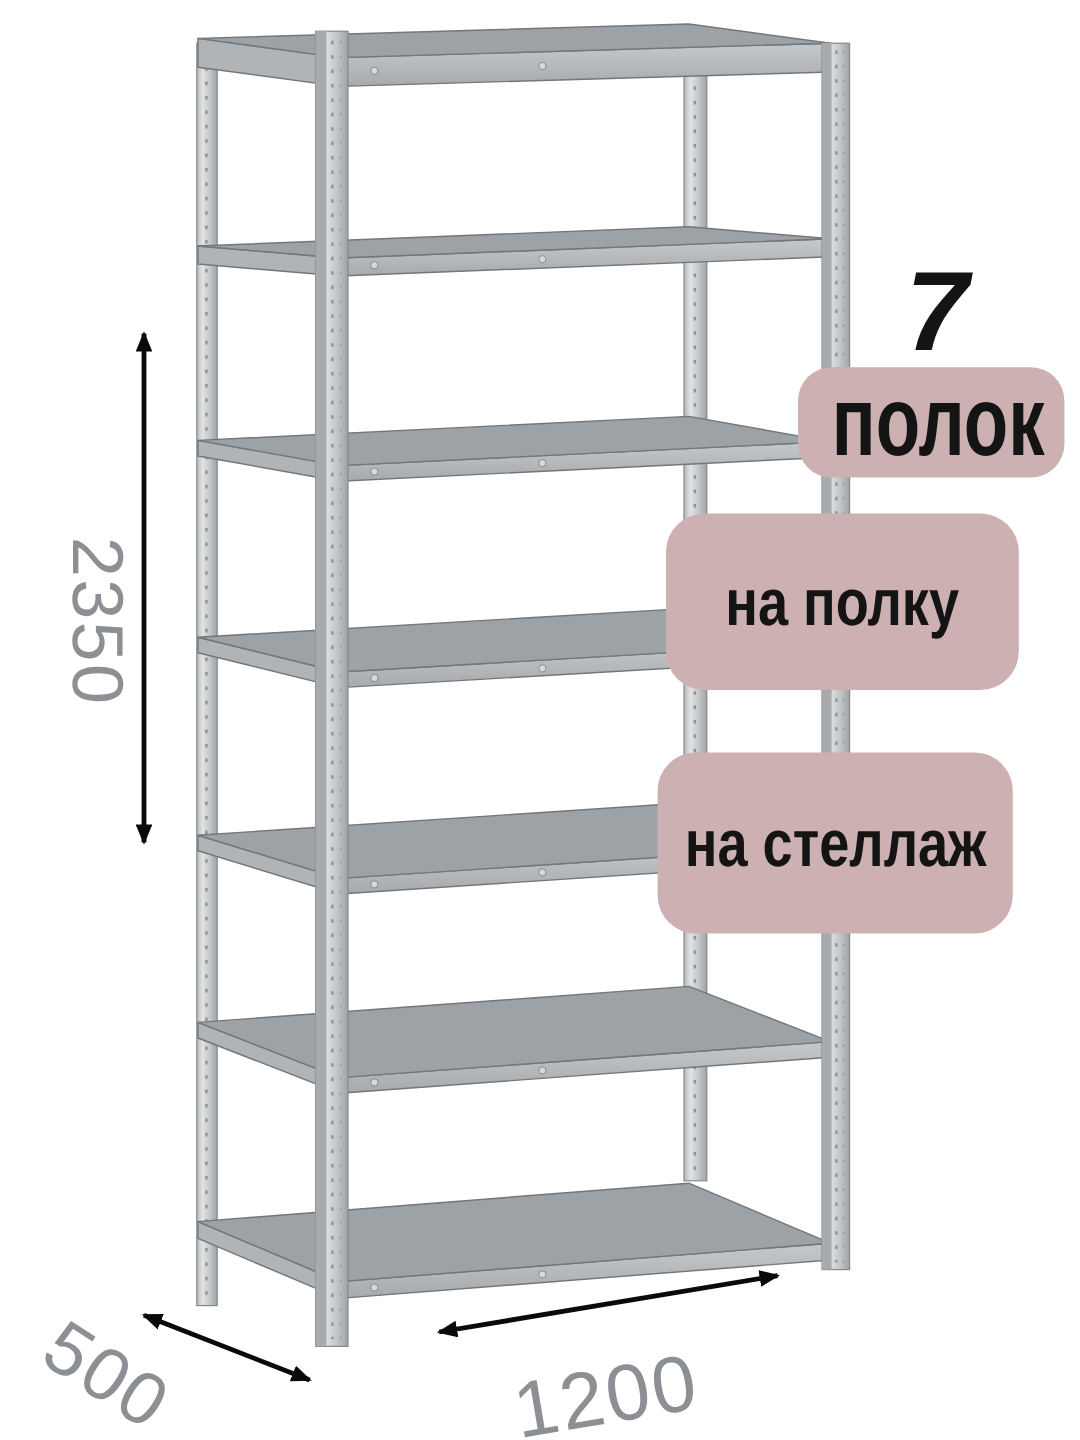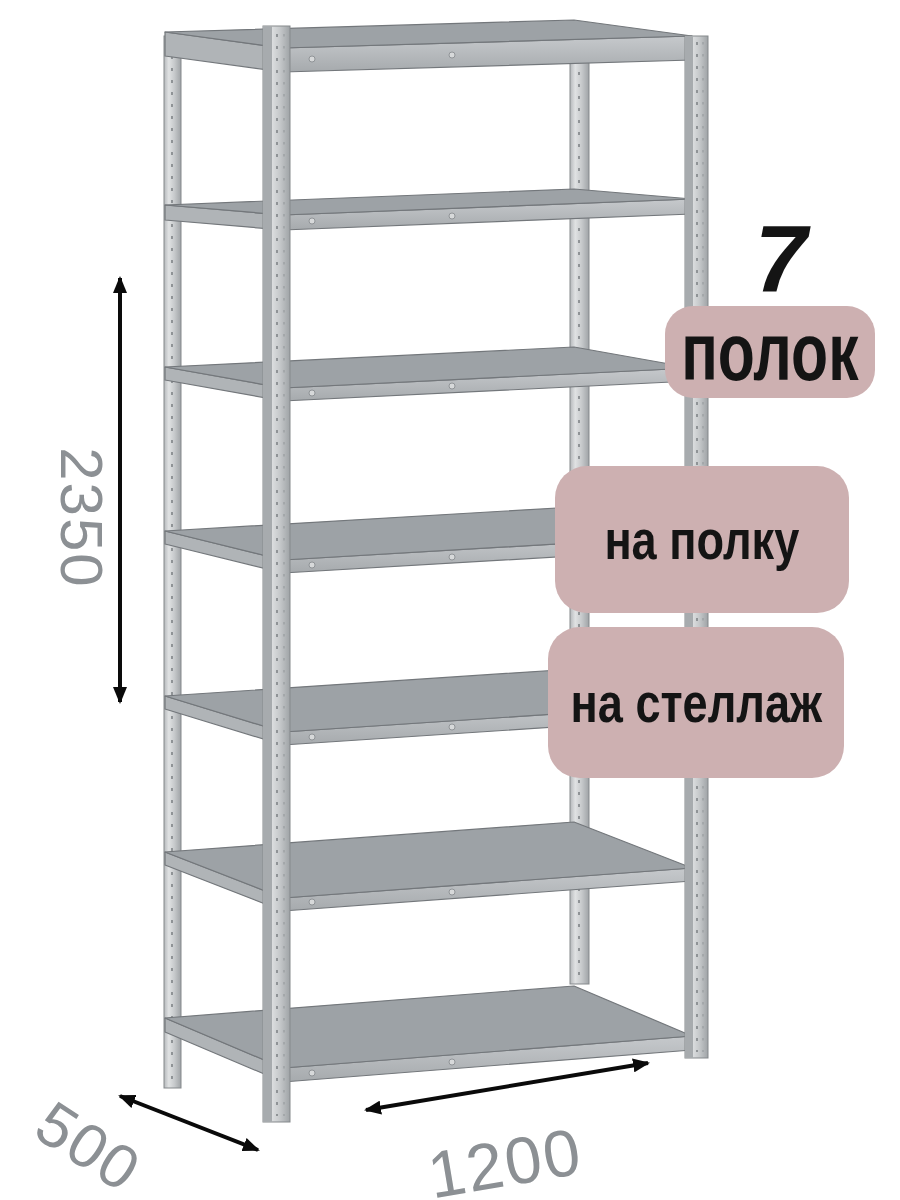--- a/index.html
+++ b/index.html
@@ -27,23 +27,23 @@
     position:absolute; background:#cdb0b1; color:#141414;
     border-radius:32px; text-align:center; font-weight:bold;
     display:flex; flex-direction:column; align-items:center; justify-content:center;
   }
   .badge .tight { display:inline-block; transform:scaleX(.82); white-space:nowrap; }
   #badge-seven-number {
     position:absolute; left:706px; top:212px; width:150px; height:96px;
     color:#141414; font-weight:800; font-style:italic; font-size:94px;
     text-align:center; line-height:96px;
   }
-  #badge-seven-caption { left:665px; top:306px; width:210px; height:92px; border-radius:28px; }
+  #badge-seven-caption { left:665px; top:306px; width:210px; height:92px; border-radius:28px;padding-left:12px; }
   #badge-seven-caption .tight { transform:scaleX(.74); font-size:82px; }
-  #badge-shelf-load { left:555px; top:466px; width:294px; height:147px; }
+  #badge-shelf-load { left:555px; top:428px; width:294px; height:147px; }
   #badge-rack-load  { left:548px; top:627px; width:296px; height:151px; }
   .badge .line { display:block; font-size:55px; line-height:66px; }
 </style>
 </head>
 <body>
 
 <div class="stage">
 
   <svg class="rack-svg" width="900" height="1200" viewBox="0 0 900 1200">
     <defs>

